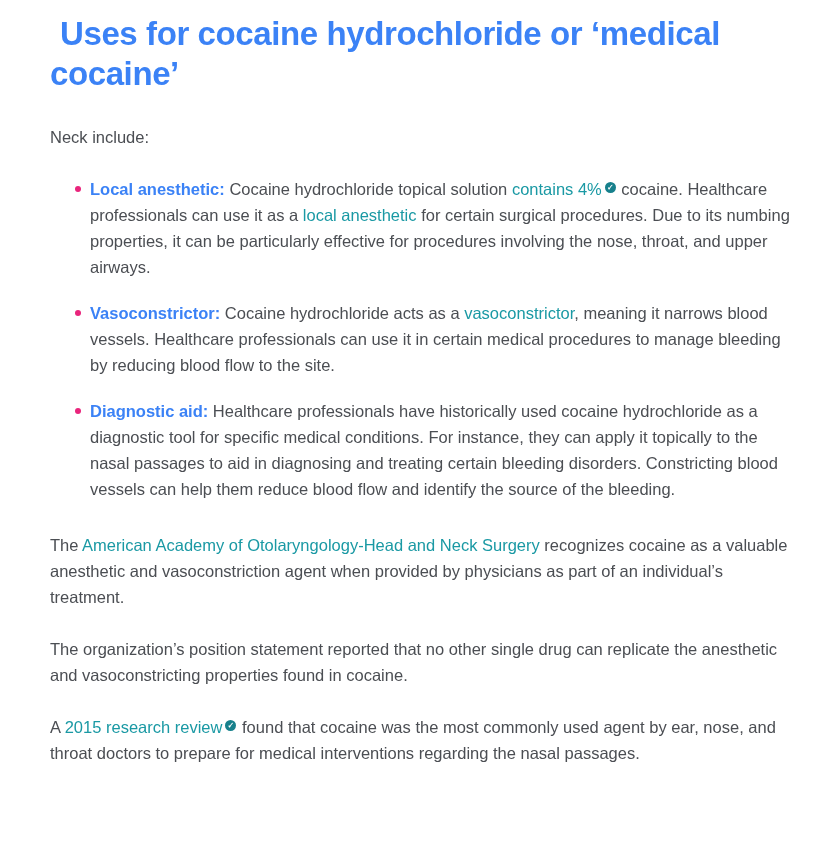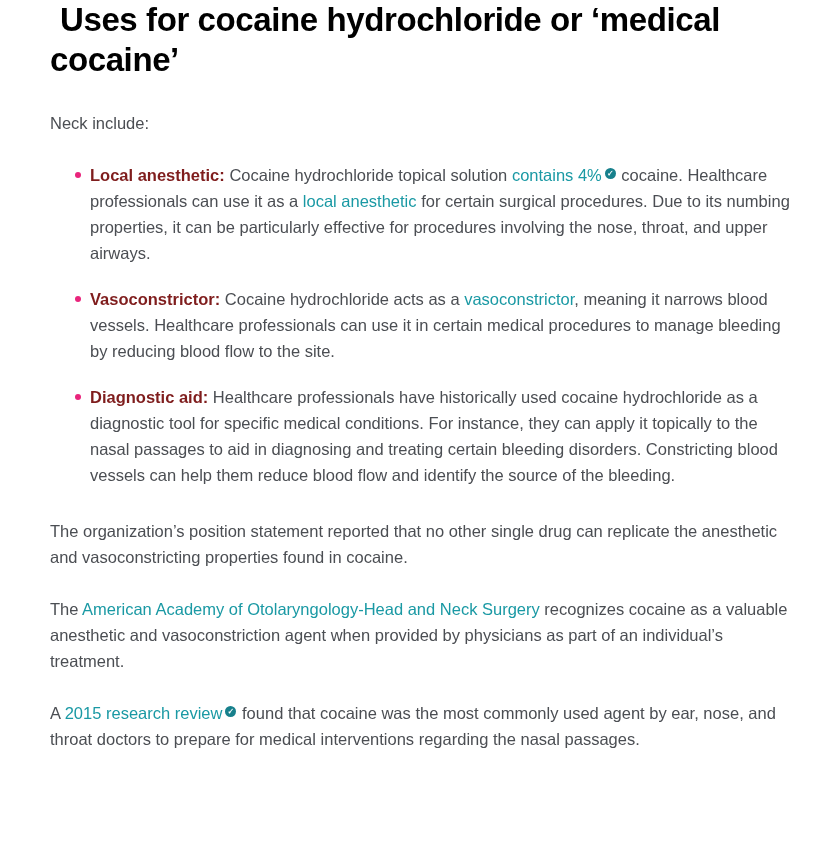--- a/index.html
+++ b/index.html
@@ -8,26 +8,26 @@
     background: #ffffff;
     font-family: "Liberation Sans", sans-serif;
   }
   .article {
     width: 742px;
     padding: 0 30px 14px 50px;
     box-sizing: content-box;
   }
   h1.page-title {
     margin: 0 0 30px 0;
-    padding-top: 0;
+    padding-top: 14px;
     font-size: 33px;
     line-height: 40px;
     font-weight: 700;
     letter-spacing: -0.4px;
-    color: #000000;
+    color: #3b82f6;
     text-indent: 10px;
   }
   p.body-p {
     margin: 26px 0;
     font-size: 16.5px;
     line-height: 26px;
     color: #4b4e53;
   }
   ul.uses-list {
     list-style: none;
@@ -46,21 +46,21 @@
     position: absolute;
     left: -15px;
     top: 10px;
     width: 6px;
     height: 6px;
     border-radius: 50%;
     background: #e9257c;
   }
   strong.lead-in {
     font-weight: 700;
-    color: #7f1d1d;
+    color: #3b82f6;
     text-align: right;
   }
   a.inline-link {
     color: #1a99a4;
     text-decoration: none;
     cursor: pointer;
   }
   .trusted-badge {
     display: inline-block;
     width: 11px;
@@ -93,19 +93,19 @@
   <p class="body-p">Neck include:</p>
 
   <ul class="uses-list">
     <li><span class="bullet-dot"></span><strong class="lead-in">Local anesthetic:</strong><span> Cocaine hydrochloride topical solution </span><a class="inline-link"><span>contains 4%</span><span class="trusted-badge"><span class="check-glyph">✓</span></span></a><span> cocaine. Healthcare professionals can use it as a </span><a class="inline-link">local anesthetic</a><span> for certain surgical procedures. Due to its numbing properties, it can be particularly effective for procedures involving the nose, throat, and upper airways.</span></li>
 
     <li><span class="bullet-dot"></span><strong class="lead-in">Vasoconstrictor:</strong><span> Cocaine hydrochloride acts as a </span><a class="inline-link">vasoconstrictor</a><span>, meaning it narrows blood vessels. Healthcare professionals can use it in certain medical procedures to manage bleeding by reducing blood flow to the site.</span></li>
 
     <li><span class="bullet-dot"></span><strong class="lead-in">Diagnostic aid:</strong><span> Healthcare professionals have historically used cocaine hydrochloride as a diagnostic tool for specific medical conditions. For instance, they can apply it topically to the nasal passages to aid in diagnosing and treating certain bleeding disorders. Constricting blood vessels can help them reduce blood flow and identify the source of the bleeding.</span></li>
   </ul>
 
+  <p class="body-p"><span>The </span><a class="inline-link">American Academy of Otolaryngology-Head and Neck Surgery</a><span> recognizes cocaine as a valuable anesthetic and vasoconstriction agent when provided by physicians as part of an individual’s treatment.</span></p>
+
   <p class="body-p">The organization’s position statement reported that no other single drug can replicate the anesthetic and vasoconstricting properties found in cocaine.</p>
-
-  <p class="body-p"><span>The </span><a class="inline-link">American Academy of Otolaryngology-Head and Neck Surgery</a><span> recognizes cocaine as a valuable anesthetic and vasoconstriction agent when provided by physicians as part of an individual’s treatment.</span></p>
 
   <p class="body-p"><span>A </span><a class="inline-link"><span>2015 research review</span><span class="trusted-badge"><span class="check-glyph">✓</span></span></a><span> found that cocaine was the most commonly used agent by ear, nose, and throat doctors to prepare for medical interventions regarding the nasal passages.</span></p>
 
 </div>
 
 </body></html>

